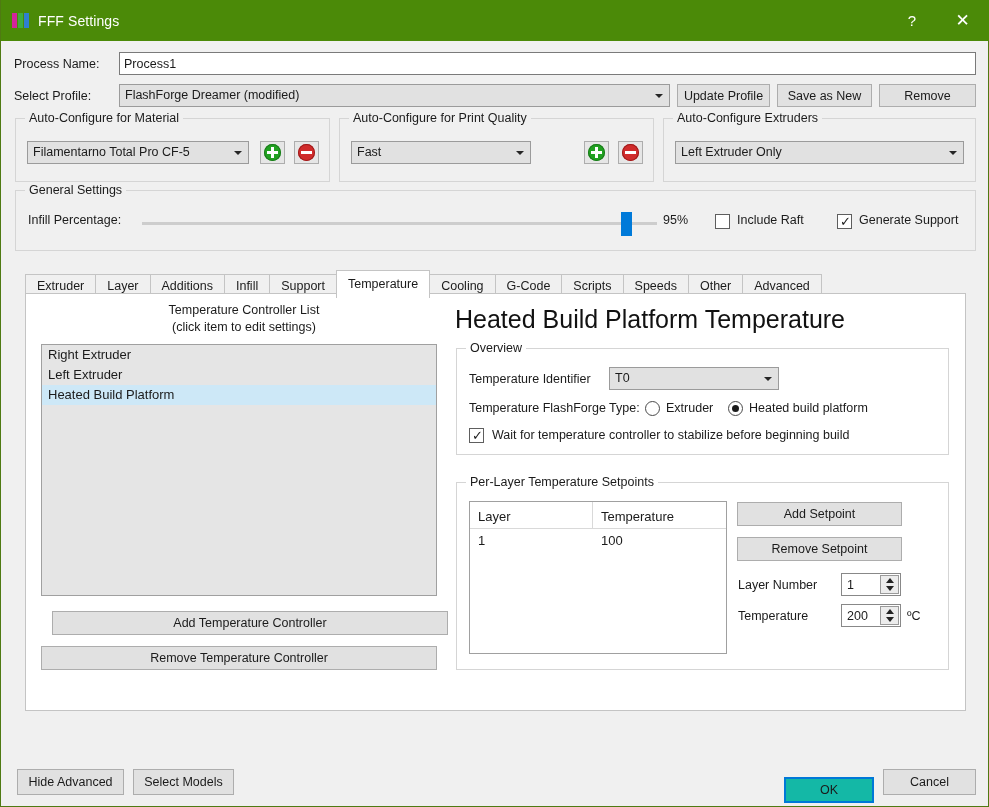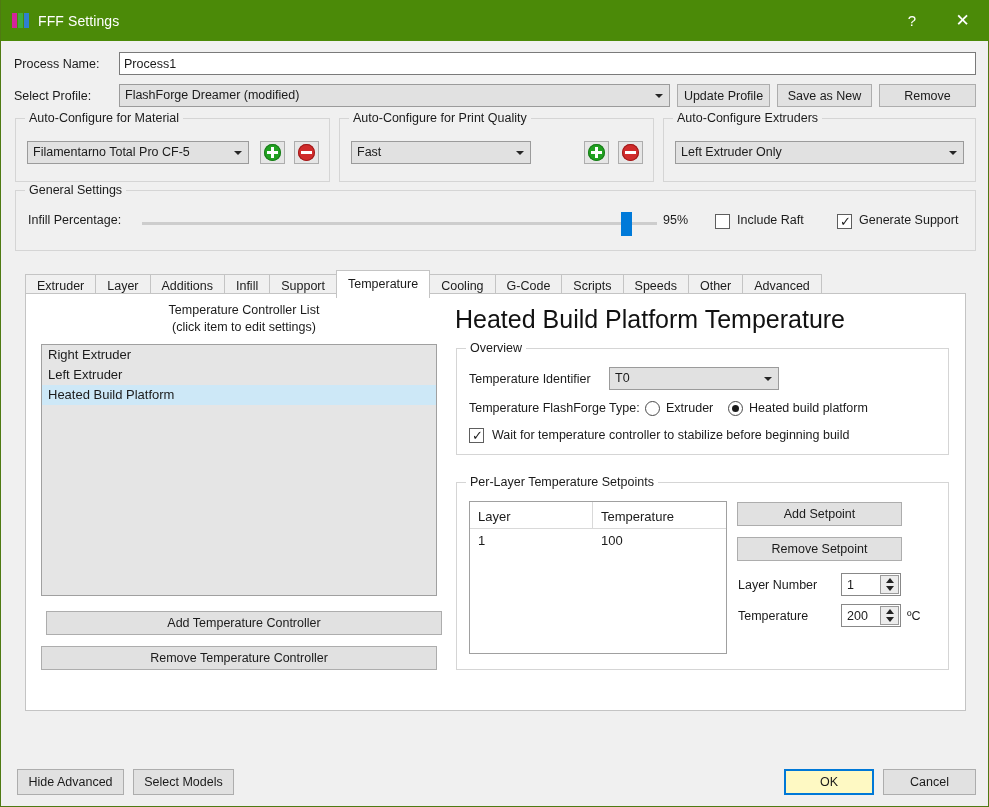--- a/index.html
+++ b/index.html
@@ -58,21 +58,21 @@
   .combo .arrow {
     position: absolute; right: 6px; top: 9px;
     width: 0; height: 0; border-left: 4px solid transparent;
     border-right: 4px solid transparent; border-top: 4.5px solid #262626;
   }
   .btn {
     position: absolute; background: #e1e1e1; border: 1px solid #adadad;
     font-family: "Liberation Sans", sans-serif; font-size: 12.5px;
     color: #1b1b1b; display: flex; align-items: center; justify-content: center;
   }
-  .btn.primary { border: 2px solid #0078d7; background: #fef9c3; }
+  .btn.primary { border: 2px solid #0078d7; background: #14b8a6; margin-top: 8px; }
 
   
   .group {
     position: absolute; border: 1px solid #d5d5d5;
   }
   .group > .glabel {
     position: absolute; top: -8px; left: 9px; background: #f0f0f0;
     padding: 0 4px; font-size: 12.5px; color: #1b1b1b;
   }
   .group.white > .glabel { background: #ffffff; }
@@ -305,21 +305,21 @@
 
     <div class="centertitle" style="left:16px; top:8px; width:404px;">
       <div>Temperature Controller List</div>
       <div>(click item to edit settings)</div>
     </div>
     <div class="listbox" style="left:15px; top:50px; width:396px; height:252px;" id="controller-list">
         <div class="listitem">Right Extruder</div>
         <div class="listitem">Left Extruder</div>
         <div class="listitem selected">Heated Build Platform</div>
       </div>
-    <div class="btn" style="left:20px; top:317px; width:396px; height:24px;">Add Temperature Controller</div>
+    <div class="btn" style="left:26px; top:317px; width:396px; height:24px;">Add Temperature Controller</div>
     <div class="btn" style="left:15px; top:352px; width:396px; height:24px;">Remove Temperature Controller</div>
 
     <h1 class="bigtitle" style="left:429px; top:11px; margin:0;">Heated Build Platform Temperature</h1>
 
     <div class="group white" style="left:430px; top:54px; width:493px; height:107px;">
       <div class="glabel">Overview</div>
       <div class="plaintext" style="left:12px; top:23px;">Temperature Identifier</div>
       <div class="combo" style="left:152px; top:18px; width:170px;">
         <span>T0</span>
         <span class="arrow"></span>

